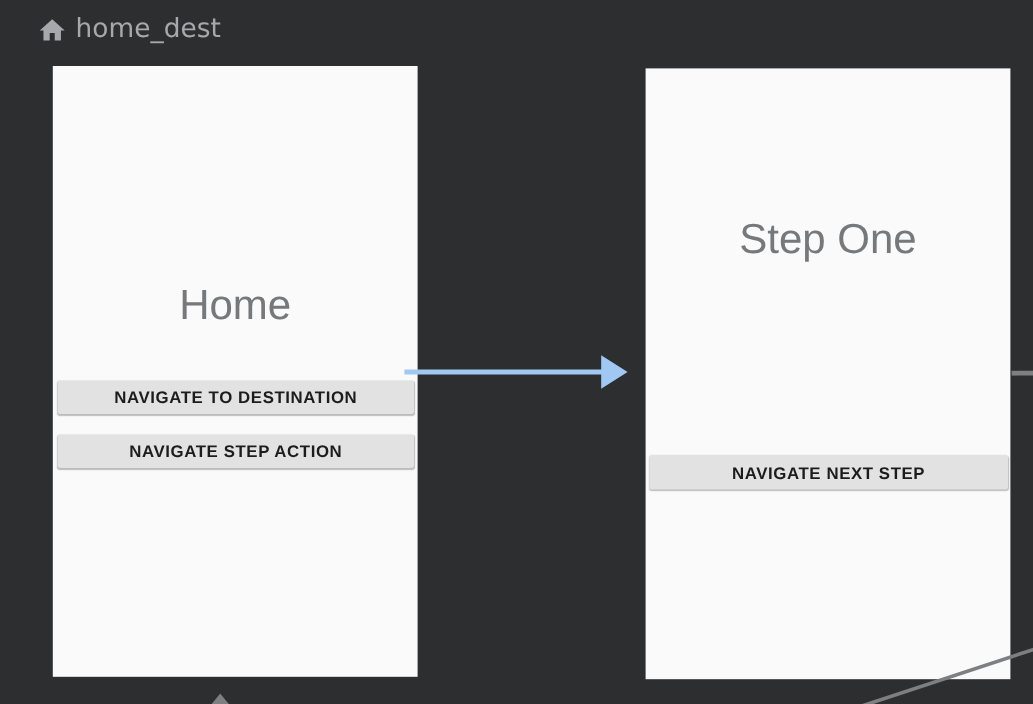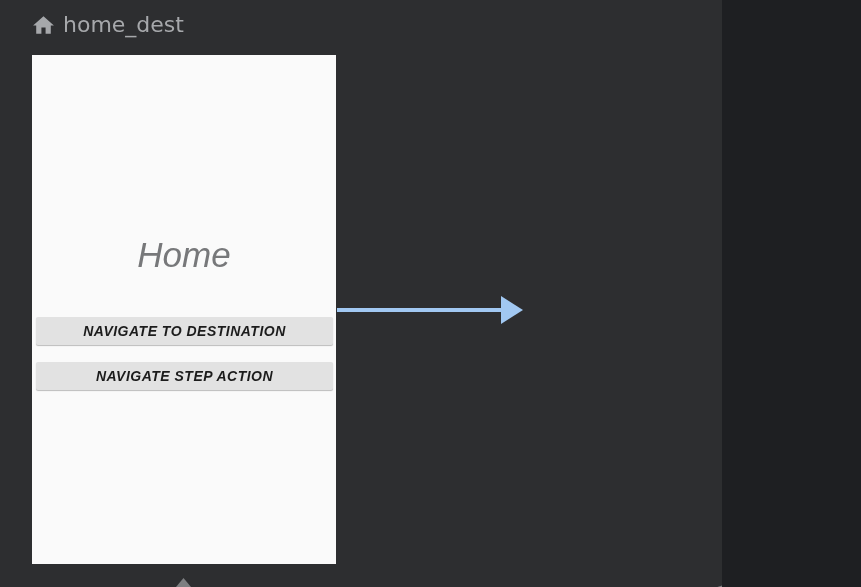--- a/index.html
+++ b/index.html
@@ -9,21 +9,21 @@
     --title: #77787a;
     --button-bg: #e2e2e2;
     --button-text: #1c1c1c;
     --arrow: #a1c8f2;
     --edge: #7d7f81;
   }
   * { margin: 0; padding: 0; box-sizing: border-box; }
   html, body { background: #1e1f22; }
   .canvas {
     position: relative;
-    width: 722px;
+    width: 861px;
     height: 587px;
     background: var(--background);
     overflow: hidden;
     font-family: "Liberation Sans", sans-serif;
   }
   .dest-header {
     position: absolute;
     display: flex;
     align-items: center;
     gap: 7px;
@@ -81,27 +81,31 @@
 
 <div class="canvas">
 
   <div class="dest-header" style="left:31px; top:12px;">
     <svg class="home-glyph" viewBox="0 0 24 24">
       <path d="M10 20v-6h4v6h5v-8h3L12 3 2 12h3v8z"></path>
     </svg>
     <span>home_dest</span>
   </div>
 
-  <div class="device-card" style="left:32px; top:55px; height:509px;font-style:italic;">
+  <div class="device-card" style="left:44px; top:55px; height:509px;">
     <div class="screen-title" style="top:180px;">Home</div>
     <div class="screen-btn" style="top:262px;">NAVIGATE TO DESTINATION</div>
     <div class="screen-btn" style="top:307px;">NAVIGATE STEP ACTION</div>
   </div>
 
 
+  <div class="device-card" style="left:538px; top:57px; height:509px;">
+    <div class="screen-title" style="top:123px;">Step One</div>
+    <div class="screen-btn" style="top:322px; height:29px; left:3px; right:2px;">NAVIGATE NEXT STEP</div>
+  </div>
 
   <svg class="edges-overlay" viewBox="0 0 861 587">
 
     <g>
       <line class="action-line" x1="337" y1="310" x2="503" y2="310"></line>
       <polygon class="action-head" points="501,296 523,310 501,324"></polygon>
     </g>
 
     <g>
       <line class="edge-line" x1="843" y1="311" x2="861" y2="311" stroke-width="4"></line>

